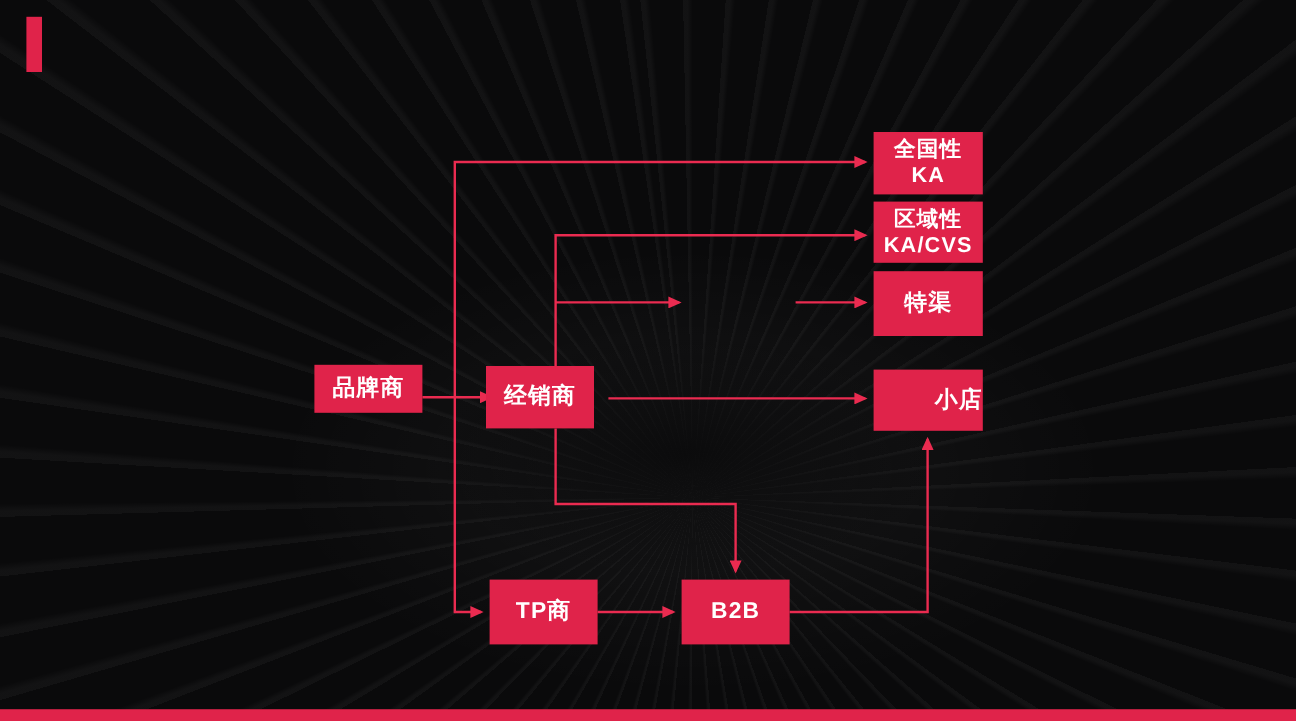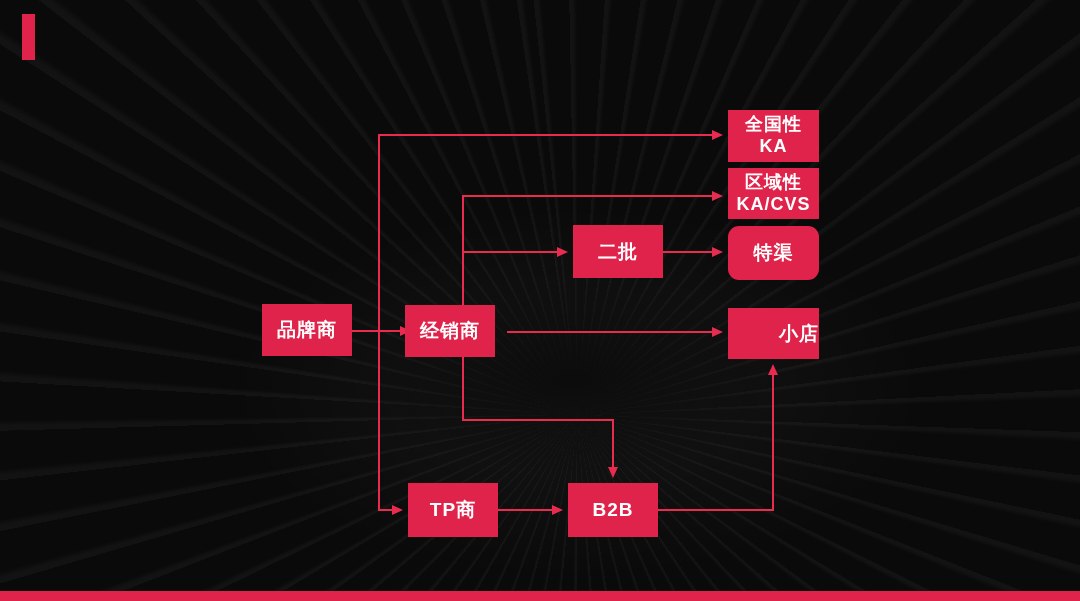--- a/index.html
+++ b/index.html
@@ -56,28 +56,28 @@
     position:absolute;
     background:var(--accent);
     color:var(--text);
     display:flex;flex-direction:column;
     align-items:center;justify-content:center;
     font-weight:bold;font-size:19px;line-height:1.22;
     text-align:center;
     letter-spacing:1px;
   }
   .node .ln{display:block;}
-  .node-brand          {left:262px;top:304px;width:90px;height:52px;}
+  .node-brand          {left:262px;top:304px;width:90px;height:40px;}
   .node-distributor    {left:405px;top:305px;width:90px;height:52px;}
   .node-second-tier    {left:573px;top:225px;width:90px;height:53px;}
   .node-tp             {left:408px;top:483px;width:90px;height:54px;}
   .node-b2b            {left:568px;top:483px;width:90px;height:54px;}
   .node-national-ka    {left:728px;top:110px;width:91px;height:52px;font-size:18px;}
   .node-regional-ka-cvs{left:728px;top:168px;width:91px;height:51px;font-size:18px;justify-content:center;}
-  .node-special-channel{left:728px;top:226px;width:91px;height:54px;border-radius:11px;}
+  .node-special-channel{left:728px;top:226px;width:91px;height:54px;}
   .node-small-store    {left:728px;top:308px;width:91px;height:51px;align-items:flex-end;}
   .footer-bar{
     position:absolute;left:0;bottom:0;width:100%;height:10px;
     background:var(--accent);z-index:4;
   }
 </style>
 </head>
 <body>
 
 <div class="slide">
@@ -109,23 +109,20 @@
     </svg>
 
     <div class="node node-brand">
       <span class="ln">品牌商</span>
     </div>
 
     <div class="node node-distributor">
       <span class="ln">经销商</span>
     </div>
 
-    <div class="node node-second-tier">
-      <span class="ln">二批</span>
-    </div>
 
     <div class="node node-tp">
       <span class="ln">TP商</span>
     </div>
 
     <div class="node node-b2b">
       <span class="ln">B2B</span>
     </div>
 
     <div class="node node-national-ka">

